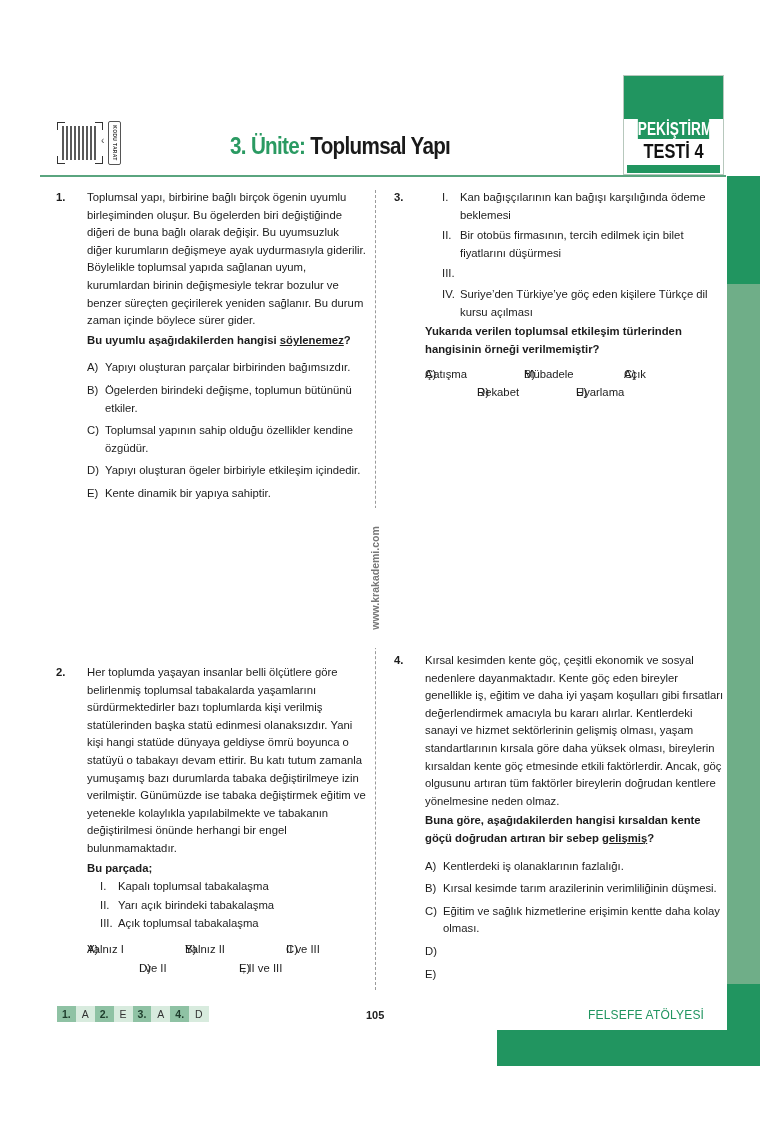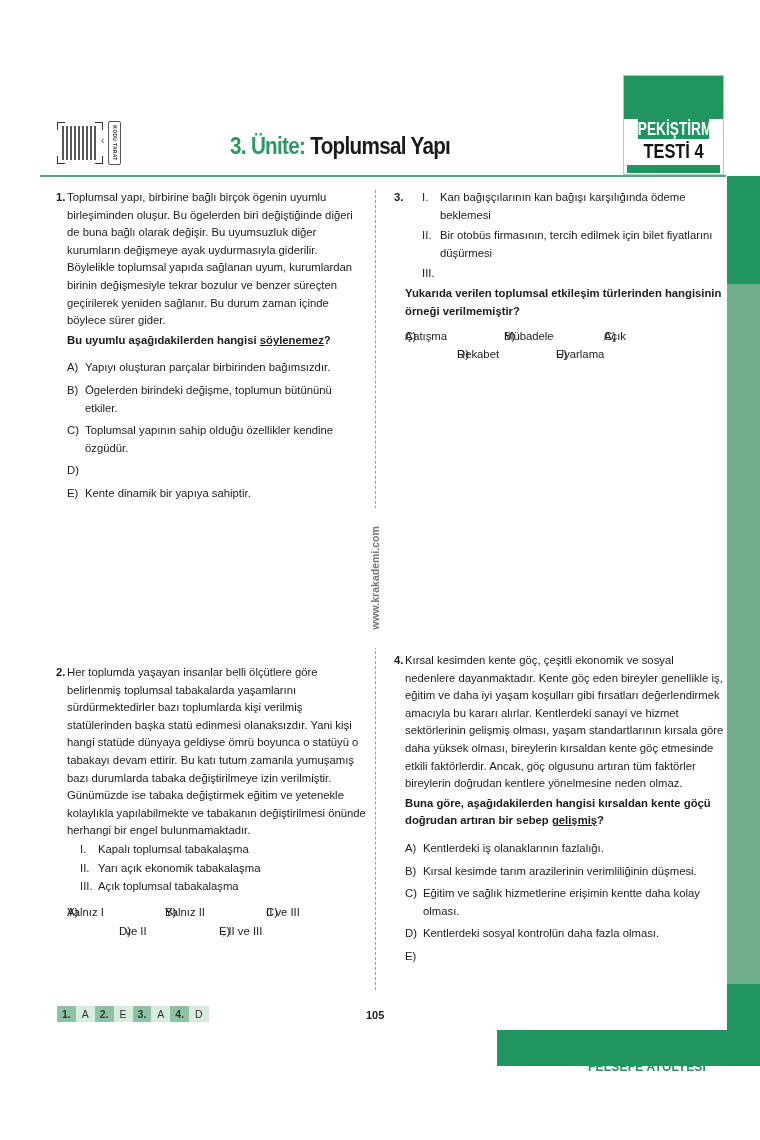--- a/index.html
+++ b/index.html
@@ -49,21 +49,21 @@
 
   
   #divider { left:375px; top:190px; width:0; height:800px; border-left:1.5px dashed #9a9a9a; }
   #watermark { left:364px; top:508px; width:22px; height:140px; background:#fff; }
   #watermark span { position:absolute; left:50%; top:50%; transform:translate(-50%,-50%) rotate(-90deg);
     font-size:10.5px; font-weight:bold; color:#777; white-space:nowrap; }
 
   
   .q { position:absolute; font-size:11.3px; line-height:17.6px; color:#1c1c1c; }
   .q .qnum { position:absolute; left:0; top:0; font-weight:bold; }
-  .q .body { margin-left:11px; }
+  .q .body { margin-left:31px; }
   .q .ask { font-weight:bold; margin-top:2px; }
   .q .ask u { text-decoration:underline; }
   .opt { display:flex; margin-top:5px; }
   .opt .ol { width:18px; flex:none; }
   .roman { display:flex; margin-left:13px; margin-top:1px; }
   .roman .rl { width:18px; flex:none; }
   .roman.q3r { margin-left:17px; margin-top:3px; }
   .roman.q3r .rl { width:18px; }
   .inline-opts { position:relative; height:18px; margin-top:8px; }
   .inline-opts span { position:absolute; top:0; white-space:nowrap; }
@@ -72,21 +72,21 @@
   #q2 { left:56px; top:664px; width:310px; }
   #q3 { left:394px; top:189px; width:330px; }
   #q4 { left:394px; top:652px; width:330px; }
 
   
   #answers { left:57px; top:1006px; height:16px; display:flex; }
   #answers .cell { height:16px; line-height:16px; font-size:10.5px; padding:0 5px; }
   #answers .n { background:#8fc2a4; font-weight:bold; color:#1d3b2b; }
   #answers .a { background:#d8ebde; color:#333; padding:0 6px; }
   #page-number { left:366px; top:1009px; font-size:11px; font-weight:bold; color:#222; }
-  #book-title { left:588px; top:1060px; font-size:12px; font-weight:bold; color:#219560; letter-spacing:0.2px; }
+  #book-title { left:588px; top:1008px; font-size:12px; font-weight:normal; color:#219560; letter-spacing:0.2px; }
 </style>
 </head>
 <body>
 
 <div id="qr" class="abs">
   <div class="frame">
     <span class="tl"></span>
       <span class="tr"></span>
       <span class="bl"></span>
       <span class="br"></span>
@@ -134,39 +134,41 @@
     <div class="opt">
         <span class="ol">B)</span>
         <span>Ögelerden birindeki değişme, toplumun bütününü etkiler.</span>
       </div>
     <div class="opt">
         <span class="ol">C)</span>
         <span>Toplumsal yapının sahip olduğu özellikler kendine özgüdür.</span>
       </div>
     <div class="opt">
         <span class="ol">D)</span>
+        <span>Yapıyı oluşturan ögeler birbiriyle etkileşim içindedir.</span>
       </div>
     <div class="opt">
         <span class="ol">E)</span>
         <span>Kente dinamik bir yapıya sahiptir.</span>
       </div>
   </div>
 </div>
 
 <div id="q2" class="q">
   <span class="qnum">2.</span>
   <div class="body">
     <div class="stem">Her toplumda yaşayan insanlar belli ölçütlere göre belirlenmiş toplumsal tabakalarda yaşamlarını sürdürmektedirler bazı toplumlarda kişi verilmiş statülerinden başka statü edinmesi olanaksızdır. Yani kişi hangi statüde dünyaya geldiyse ömrü boyunca o statüyü o tabakayı devam ettirir. Bu katı tutum zamanla yumuşamış bazı durumlarda tabaka değiştirilmeye izin verilmiştir. Günümüzde ise tabaka değiştirmek eğitim ve yetenekle kolaylıkla yapılabilmekte ve tabakanın değiştirilmesi önünde herhangi bir engel bulunmamaktadır.</div>
+    <div class="ask">Bu parçada;</div>
     <div class="roman">
         <span class="rl">I.</span>
         <span>Kapalı toplumsal tabakalaşma</span>
       </div>
     <div class="roman">
         <span class="rl">II.</span>
-        <span>Yarı açık ekonomik tabakalaşma</span>
+        <span>Yarı açık birindeki tabakalaşma</span>
       </div>
     <div class="roman">
         <span class="rl">III.</span>
         <span>Açık toplumsal tabakalaşma</span>
       </div>
     <div class="inline-opts">
       <span style="left:0">
           <span>A)</span> 
           <span>Yalnız I</span>
         </span>
@@ -198,20 +200,24 @@
     <div class="roman q3r" style="margin-top:0">
         <span class="rl">I.</span>
         <span>Kan bağışçılarının kan bağışı karşılığında ödeme beklemesi</span>
       </div>
     <div class="roman q3r">
         <span class="rl">II.</span>
         <span>Bir otobüs firmasının, tercih edilmek için bilet fiyatlarını düşürmesi</span>
       </div>
     <div class="roman q3r">
         <span class="rl">III.</span>
+      </div>
+    <div class="roman q3r">
+        <span class="rl">IV.</span>
+        <span>Suriye’den Türkiye’ye göç eden kişilere Türkçe dil kursu açılması</span>
       </div>
     <div class="ask">Yukarıda verilen toplumsal etkileşim türlerinden hangisinin örneği verilmemiştir?</div>
     <div class="inline-opts">
       <span style="left:0">
           <span>A)</span> 
           <span>Çatışma</span>
         </span>
       <span style="left:99px">
           <span>B)</span> 
           <span>Mübadele</span>
@@ -247,21 +253,20 @@
     <div class="opt">
         <span class="ol">B)</span>
         <span>Kırsal kesimde tarım arazilerinin verimliliğinin düşmesi.</span>
       </div>
     <div class="opt">
         <span class="ol">C)</span>
         <span>Eğitim ve sağlık hizmetlerine erişimin kentte daha kolay olması.</span>
       </div>
     <div class="opt">
         <span class="ol">D)</span>
-        <span>Kentlerdeki sosyal kontrolün daha fazla olması.</span>
       </div>
     <div class="opt">
         <span class="ol">E)</span>
       </div>
   </div>
 </div>
 
 <div id="answers" class="abs">
   <span class="cell n">1.</span>
   <span class="cell a">A</span>

